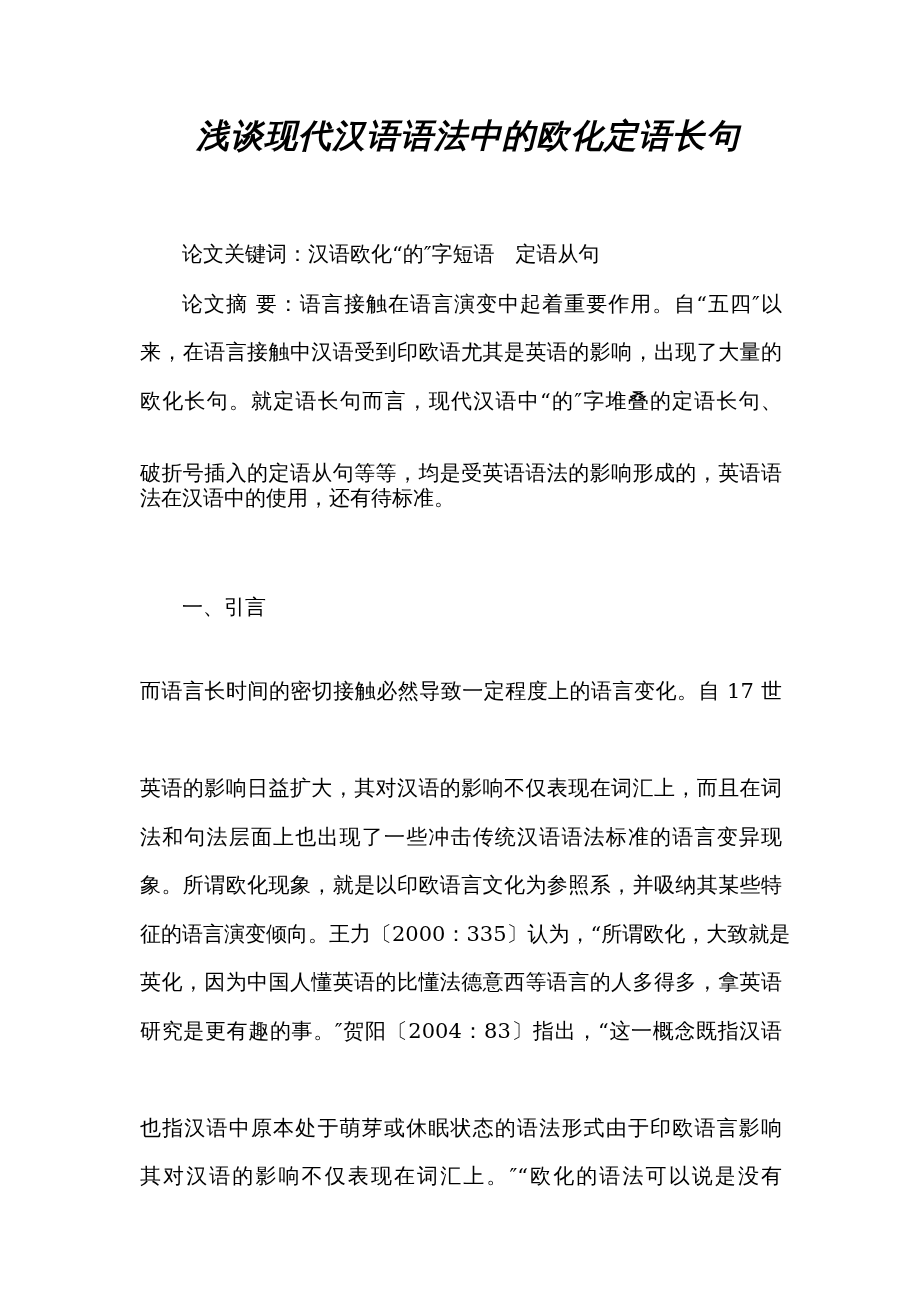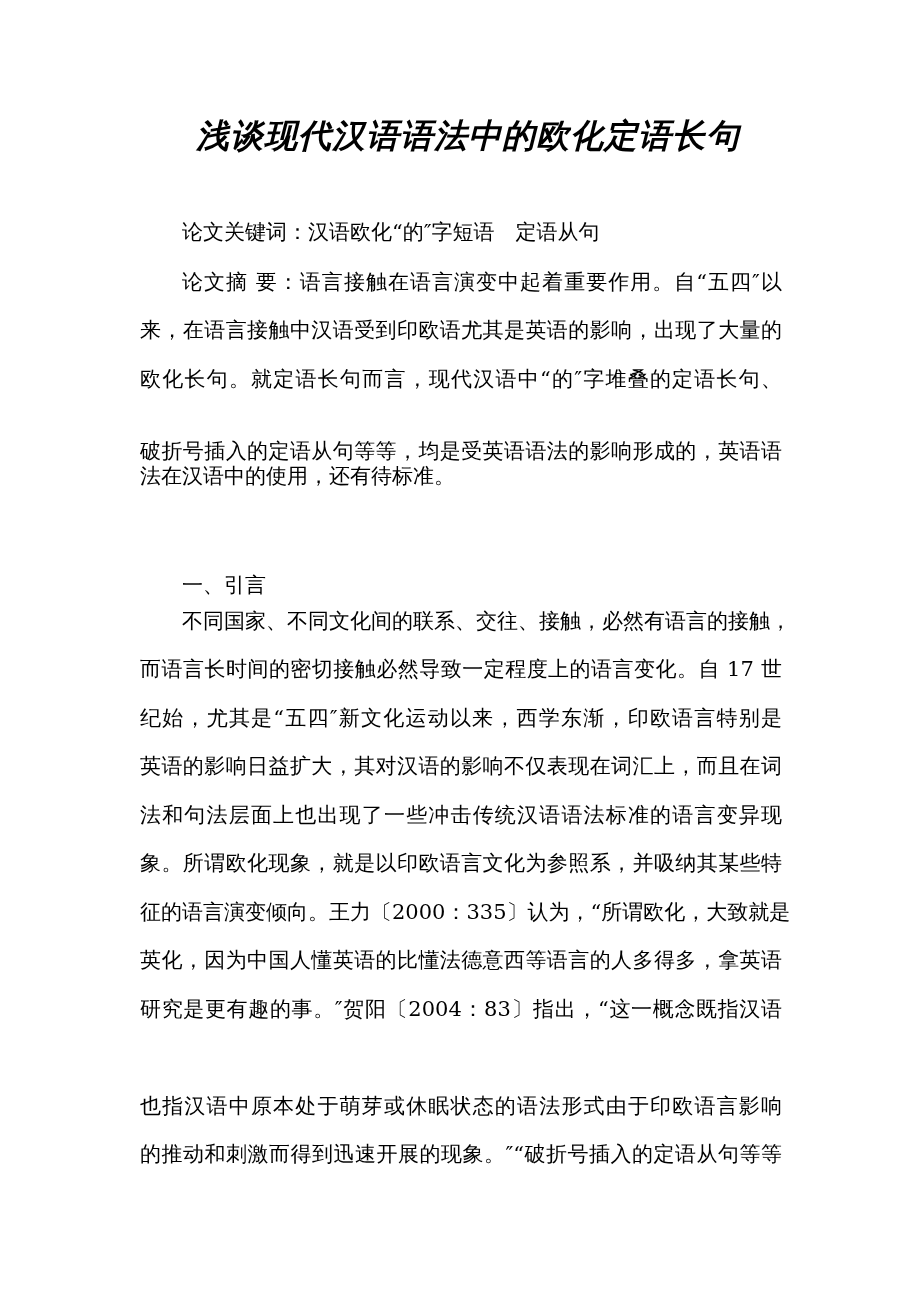--- a/index.html
+++ b/index.html
@@ -38,20 +38,21 @@
   .line {
     position: absolute;
     left: 140px;
     width: 642px;
     font-size: 21px;
     line-height: 30px;
     height: 30px;
     white-space: nowrap;
     text-align: justify;
     text-align-last: justify;
+    margin-top: 22px;
   }
   .line.indent {
     left: 182px;
     width: 600px;
   }
   .line.last {
     text-align-last: left;
   }
 </style>
 </head>
@@ -64,25 +65,23 @@
   <div class="line indent last" style="top:217px">论文关键词：汉语欧化“的″字短语　定语从句</div>
 
   <div class="line indent" style="top:267px">论文摘 要：语言接触在语言演变中起着重要作用。自“五四″以</div>
   <div class="line" style="top:315px">来，在语言接触中汉语受到印欧语尤其是英语的影响，出现了大量的</div>
   <div class="line" style="top:364px">欧化长句。就定语长句而言，现代汉语中“的″字堆叠的定语长句、</div>
   <div class="line" style="top:436px">破折号插入的定语从句等等，均是受英语语法的影响形成的，英语语</div>
   <div class="line last" style="top:461px">法在汉语中的使用，还有待标准。</div>
 
   <div class="line indent last" style="top:570px">一、引言</div>
 
-  <div class="line indent" style="top:606px">不同国家、不同文化间的联系、交往、接触，必然有语言的接触，</div>
   <div class="line" style="top:654px">而语言长时间的密切接触必然导致一定程度上的语言变化。自 17 世</div>
-  <div class="line" style="top:703px">纪始，尤其是“五四″新文化运动以来，西学东渐，印欧语言特别是</div>
   <div class="line" style="top:751px">英语的影响日益扩大，其对汉语的影响不仅表现在词汇上，而且在词</div>
   <div class="line" style="top:800px">法和句法层面上也出现了一些冲击传统汉语语法标准的语言变异现</div>
   <div class="line" style="top:848px">象。所谓欧化现象，就是以印欧语言文化为参照系，并吸纳其某些特</div>
   <div class="line" style="top:897px">征的语言演变倾向。王力〔2000：335〕认为，“所谓欧化，大致就是</div>
   <div class="line" style="top:945px">英化，因为中国人懂英语的比懂法德意西等语言的人多得多，拿英语</div>
   <div class="line" style="top:994px">研究是更有趣的事。″贺阳〔2004：83〕指出，“这一概念既指汉语</div>
   <div class="line" style="top:1091px">也指汉语中原本处于萌芽或休眠状态的语法形式由于印欧语言影响</div>
-  <div class="line" style="top:1139px">的推动和刺激而得到迅速开展的现象。″“破折号插入的定语从句等等</div>
+  <div class="line" style="top:1139px">其对汉语的影响不仅表现在词汇上。″“欧化的语法可以说是没有</div>
 
 </div>
 
 </body></html>

